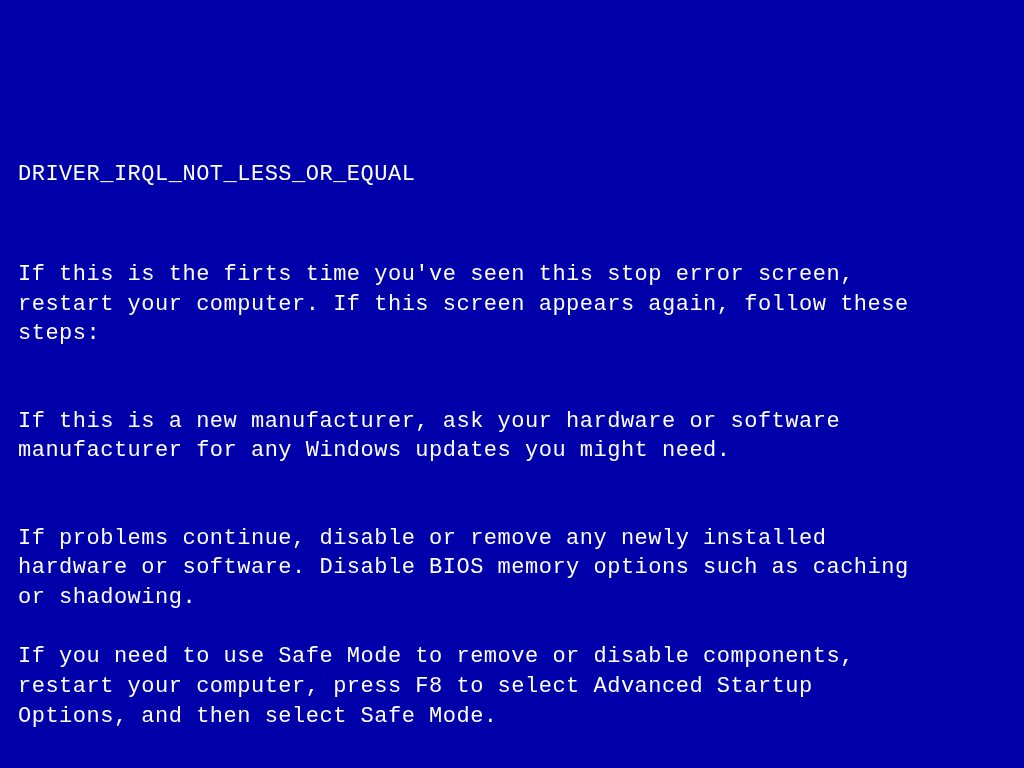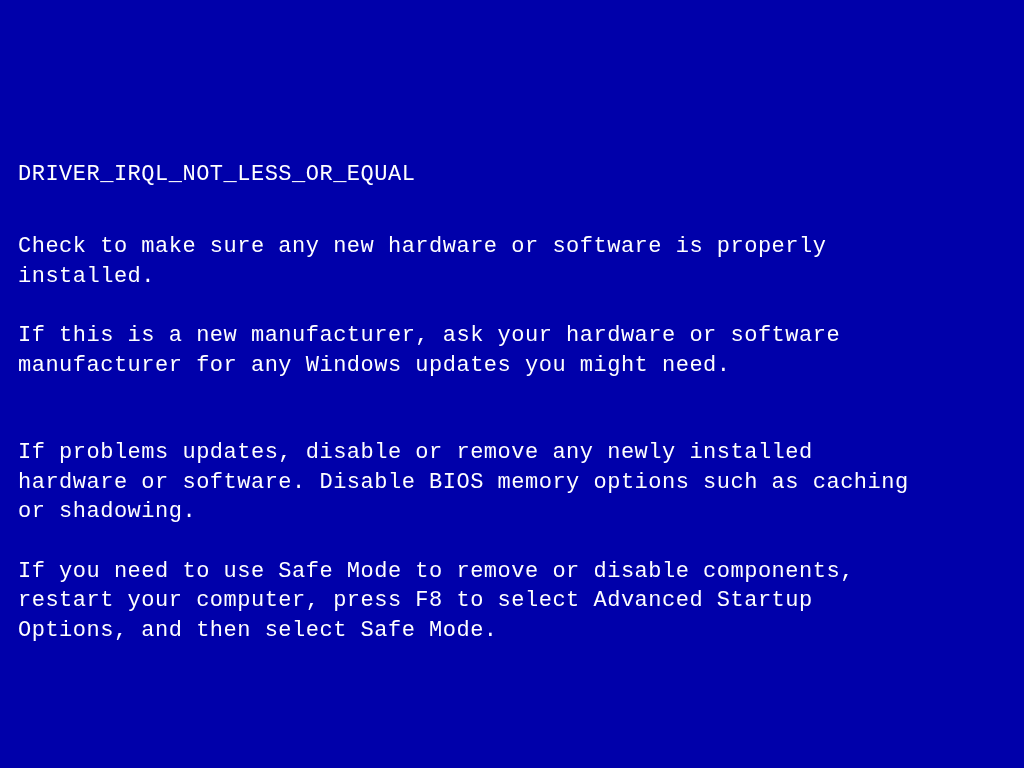--- a/index.html
+++ b/index.html
@@ -17,41 +17,42 @@
       height: 768px;
       overflow: hidden;
       padding: 12px 0 0 18px;
       letter-spacing: 0.5px;
       white-space: pre-wrap;
     }
     .bsod {
       width: 100%;
     }
     .error-title {
-      margin-bottom: 12px;
+      margin-bottom: 40px;
     }
     .paragraph {
       margin-bottom: 28px;
     }
     .paragraph-tight {
       margin-bottom: 0;
     }
   </style>
 </head>
 <body>
 
 
 
 <div class="bsod">
 <div class="error-title">DRIVER_IRQL_NOT_LESS_OR_EQUAL</div>
-<div class="paragraph-tight">Check to make sure any new hardware or software is properly
-installed.</div>
+<div class="paragraph">If this is the firts time you've seen this stop error screen,
+restart your computer. If this screen appears again, follow these
+steps:</div>
 <div class="paragraph">If this is a new manufacturer, ask your hardware or software
 manufacturer for any Windows updates you might need.</div>
-<div class="paragraph-tight">If problems updates, disable or remove any newly installed
+<div class="paragraph-tight">If problems continue, disable or remove any newly installed
 hardware or software. Disable BIOS memory options such as caching
 or shadowing.</div>
 <div class="paragraph">If you need to use Safe Mode to remove or disable components,
 restart your computer, press F8 to select Advanced Startup
 Options, and then select Safe Mode.</div>
 
 
 
 </div>
 

